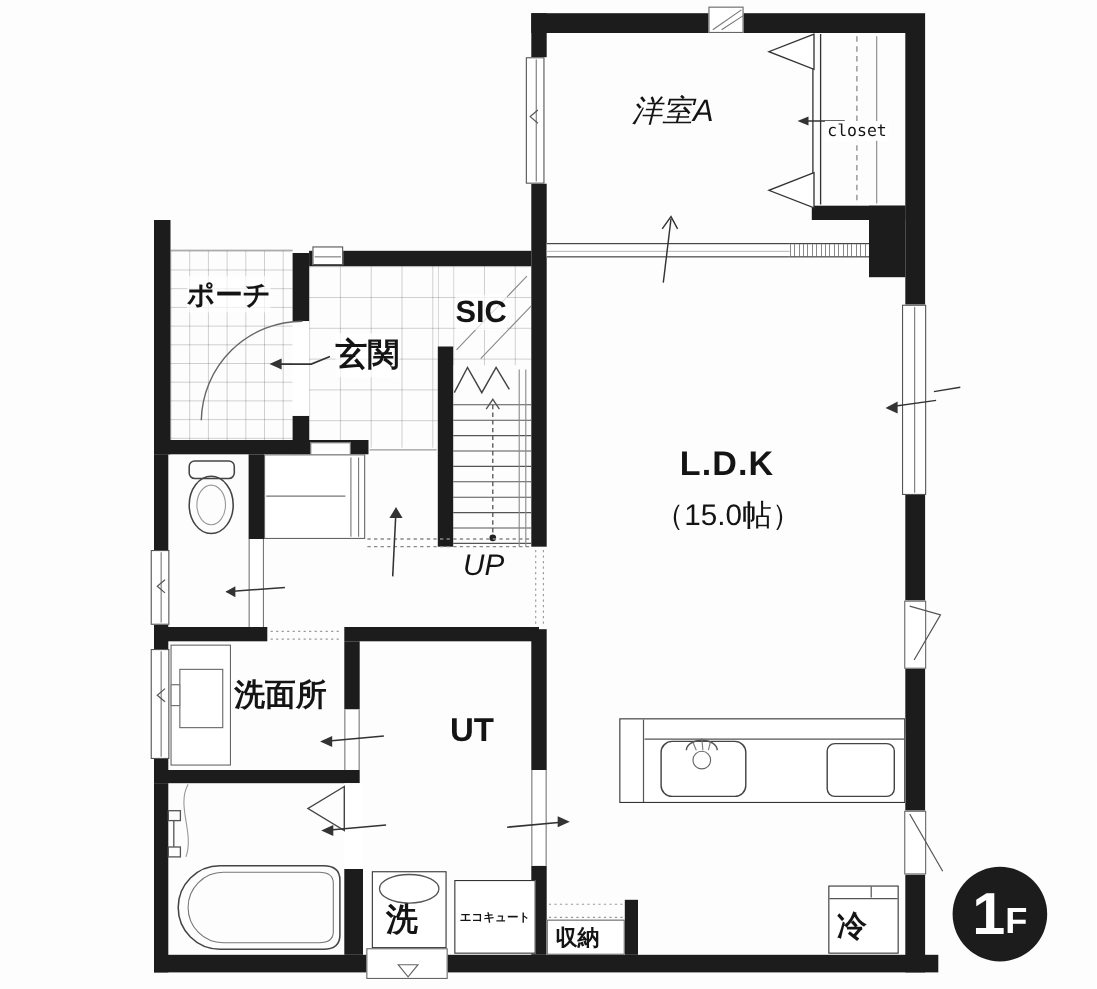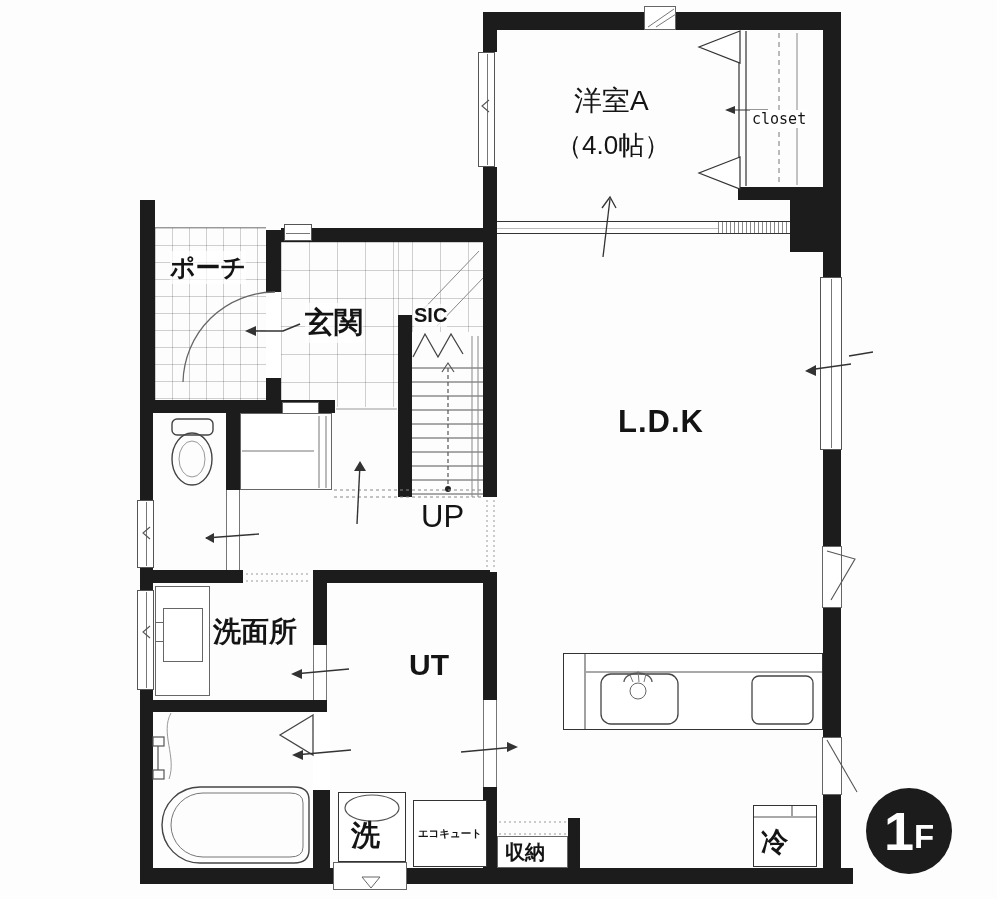--- a/index.html
+++ b/index.html
@@ -229,28 +229,28 @@
     <g stroke="#777" stroke-width="1">
       <path d="M648,27 L674,9 M656,27 L676,14"></path>
     </g>
     <g fill="none" stroke="#555" stroke-width="1.1">
       <polyline points="489,100 482,106 489,112"></polyline>
       <polyline points="150,527 143,533 150,539"></polyline>
       <polyline points="150,626 143,632 150,638"></polyline>
     </g>
   </svg>
 
-  <span class="lbl lbl-n" style="left:574px;top:82px;font-size:28px;">洋室A</span>
-  <span class="lbl lbl-n" style="left:556px;top:128px;font-size:26px;">（4.0帖）</span>
+  <span class="lbl lbl-n" style="left:574px;top:82px;font-size:28px;font-style:italic;">洋室A</span>
   <span class="lbl" style="left:750px;top:110px;font-size:15px;font-weight:500;font-family:'DejaVu Sans Mono','Liberation Mono',monospace;background:#fff;padding:0 2px;">closet</span>
   <span class="lbl" style="left:618px;top:404px;font-size:31px;font-weight:700;letter-spacing:1px;">L.D.K</span>
+  <span class="lbl lbl-n" style="left:595px;top:450px;font-size:27px;">（15.0帖）</span>
   <span class="lbl" style="left:170px;top:251px;font-size:25px;background:rgba(255,255,255,0.7);">ポーチ</span>
   <span class="lbl" style="left:305px;top:303px;font-size:29px;background:rgba(255,255,255,0.7);">玄関</span>
-  <span class="lbl" style="left:414px;top:268px;font-size:20px;background:rgba(255,255,255,0.7);margin-top:36px;">SIC</span>
-  <span class="lbl lbl-n" style="left:421px;top:499px;font-size:31px;">UP</span>
+  <span class="lbl" style="left:414px;top:268px;font-size:28px;background:rgba(255,255,255,0.7);">SIC</span>
+  <span class="lbl lbl-n" style="left:421px;top:499px;font-size:27px;font-style:italic;">UP</span>
   <span class="lbl" style="left:213px;top:613px;font-size:28px;">洗面所</span>
   <span class="lbl" style="left:379px;top:648px;font-size:30px;margin-left:30px;">UT</span>
   <span class="lbl" style="left:351px;top:816px;font-size:29px;">洗</span>
   <span class="lbl" style="left:505px;top:839px;font-size:20px;">収納</span>
   <span class="lbl" style="left:761px;top:824px;font-size:27px;">冷</span>
 
   <div class="badge" style="left:866px;top:788px;width:86px;height:86px;">
     <span style="font-size:54px;line-height:1;">1</span>
     <span style="font-size:33px;line-height:1;margin-top:10px;">F</span>
   </div>

